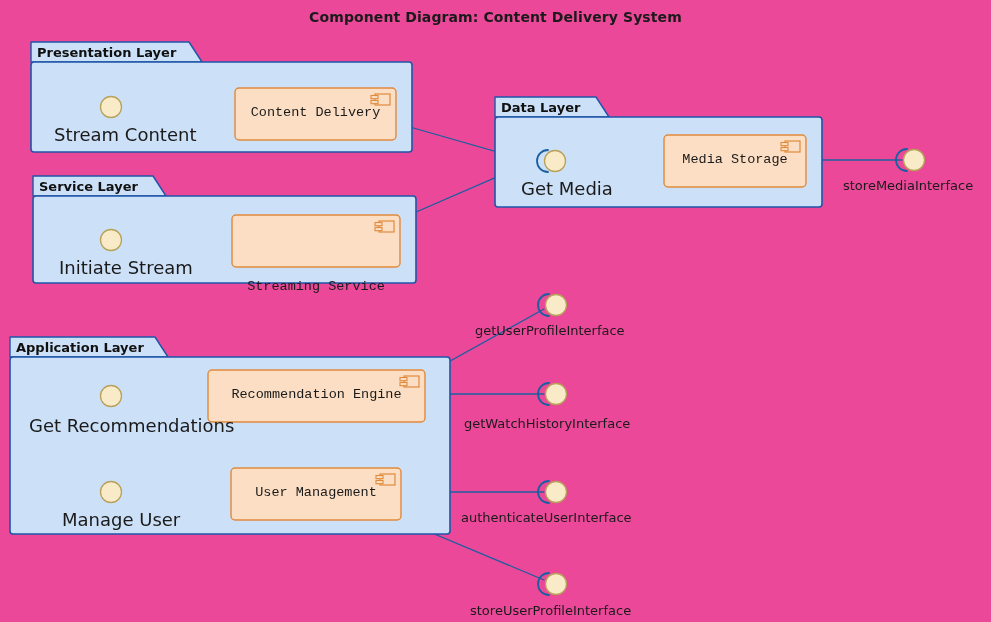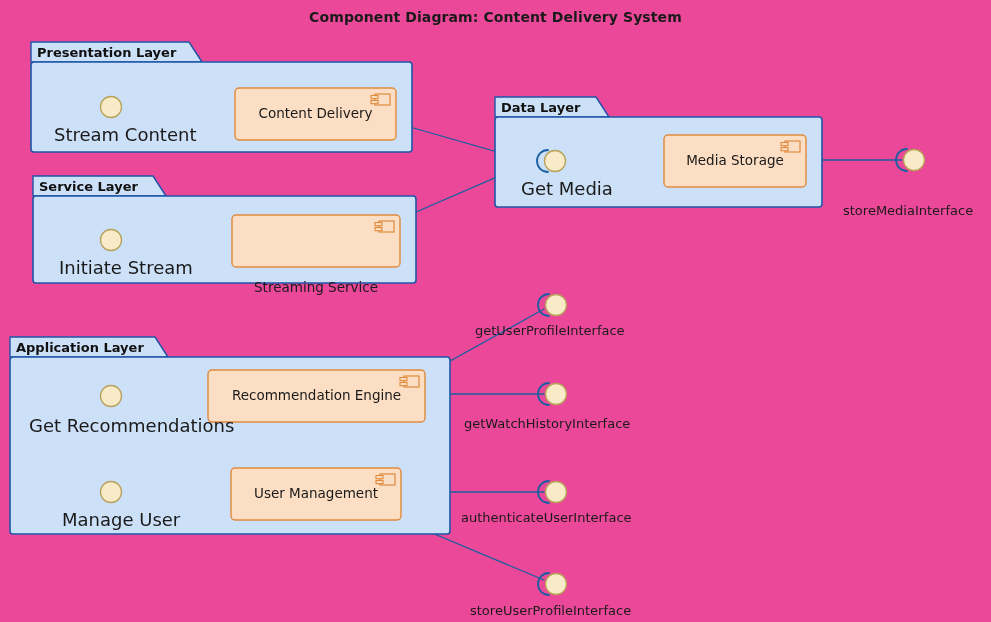--- a/index.html
+++ b/index.html
@@ -52,20 +52,21 @@
   }
   .pkg-title {
     font-size: 13px;
     font-weight: bold;
     color: #101010;
   }
   .comp-label {
     font-size: 13.5px;
     color: #1a1a1a;
     text-align: center;
+    font-family: Liberation Mono, monospace;
   }
   .iface-label {
     font-size: 13px;
     color: #1a1a1a;
   }
   .port-label {
     font-size: 18px;
     color: #1a1a1a;
   }
 </style>
@@ -196,20 +197,20 @@
       <div class="txt comp-label" style="left: 235px; top: 105px; width: 161px; text-align: center;">Content Delivery</div>
       <div class="txt comp-label" style="left: 232px; top: 232px; width: 168px; text-align: center; margin-top: 47px;">Streaming Service</div>
       <div class="txt comp-label" style="left: 664px; top: 152px; width: 142px; text-align: center;">Media Storage</div>
       <div class="txt comp-label" style="left: 208px; top: 387px; width: 217px; text-align: center;">Recommendation Engine</div>
       <div class="txt comp-label" style="left: 231px; top: 485px; width: 170px; text-align: center;">User Management</div>
       <div class="txt port-label" style="left: 54px; top: 124px;">Stream Content</div>
       <div class="txt port-label" style="left: 59px; top: 257px;">Initiate Stream</div>
       <div class="txt port-label" style="left: 521px; top: 178px;">Get Media</div>
       <div class="txt port-label" style="left: 29px; top: 415px;">Get Recommendations</div>
       <div class="txt port-label" style="left: 62px; top: 509px;">Manage User</div>
-      <div class="txt iface-label" style="left: 843px; top: 178px; margin-top: 25px;">storeMediaInterface</div>
+      <div class="txt iface-label" style="left: 843px; top: 178px;">storeMediaInterface</div>
       <div class="txt iface-label" style="left: 475px; top: 323px;">getUserProfileInterface</div>
       <div class="txt iface-label" style="left: 464px; top: 416px;">getWatchHistoryInterface</div>
       <div class="txt iface-label" style="left: 461px; top: 510px;">authenticateUserInterface</div>
       <div class="txt iface-label" style="left: 470px; top: 603px;">storeUserProfileInterface</div>
     </div>
 
 </div>
 
 </body></html>

